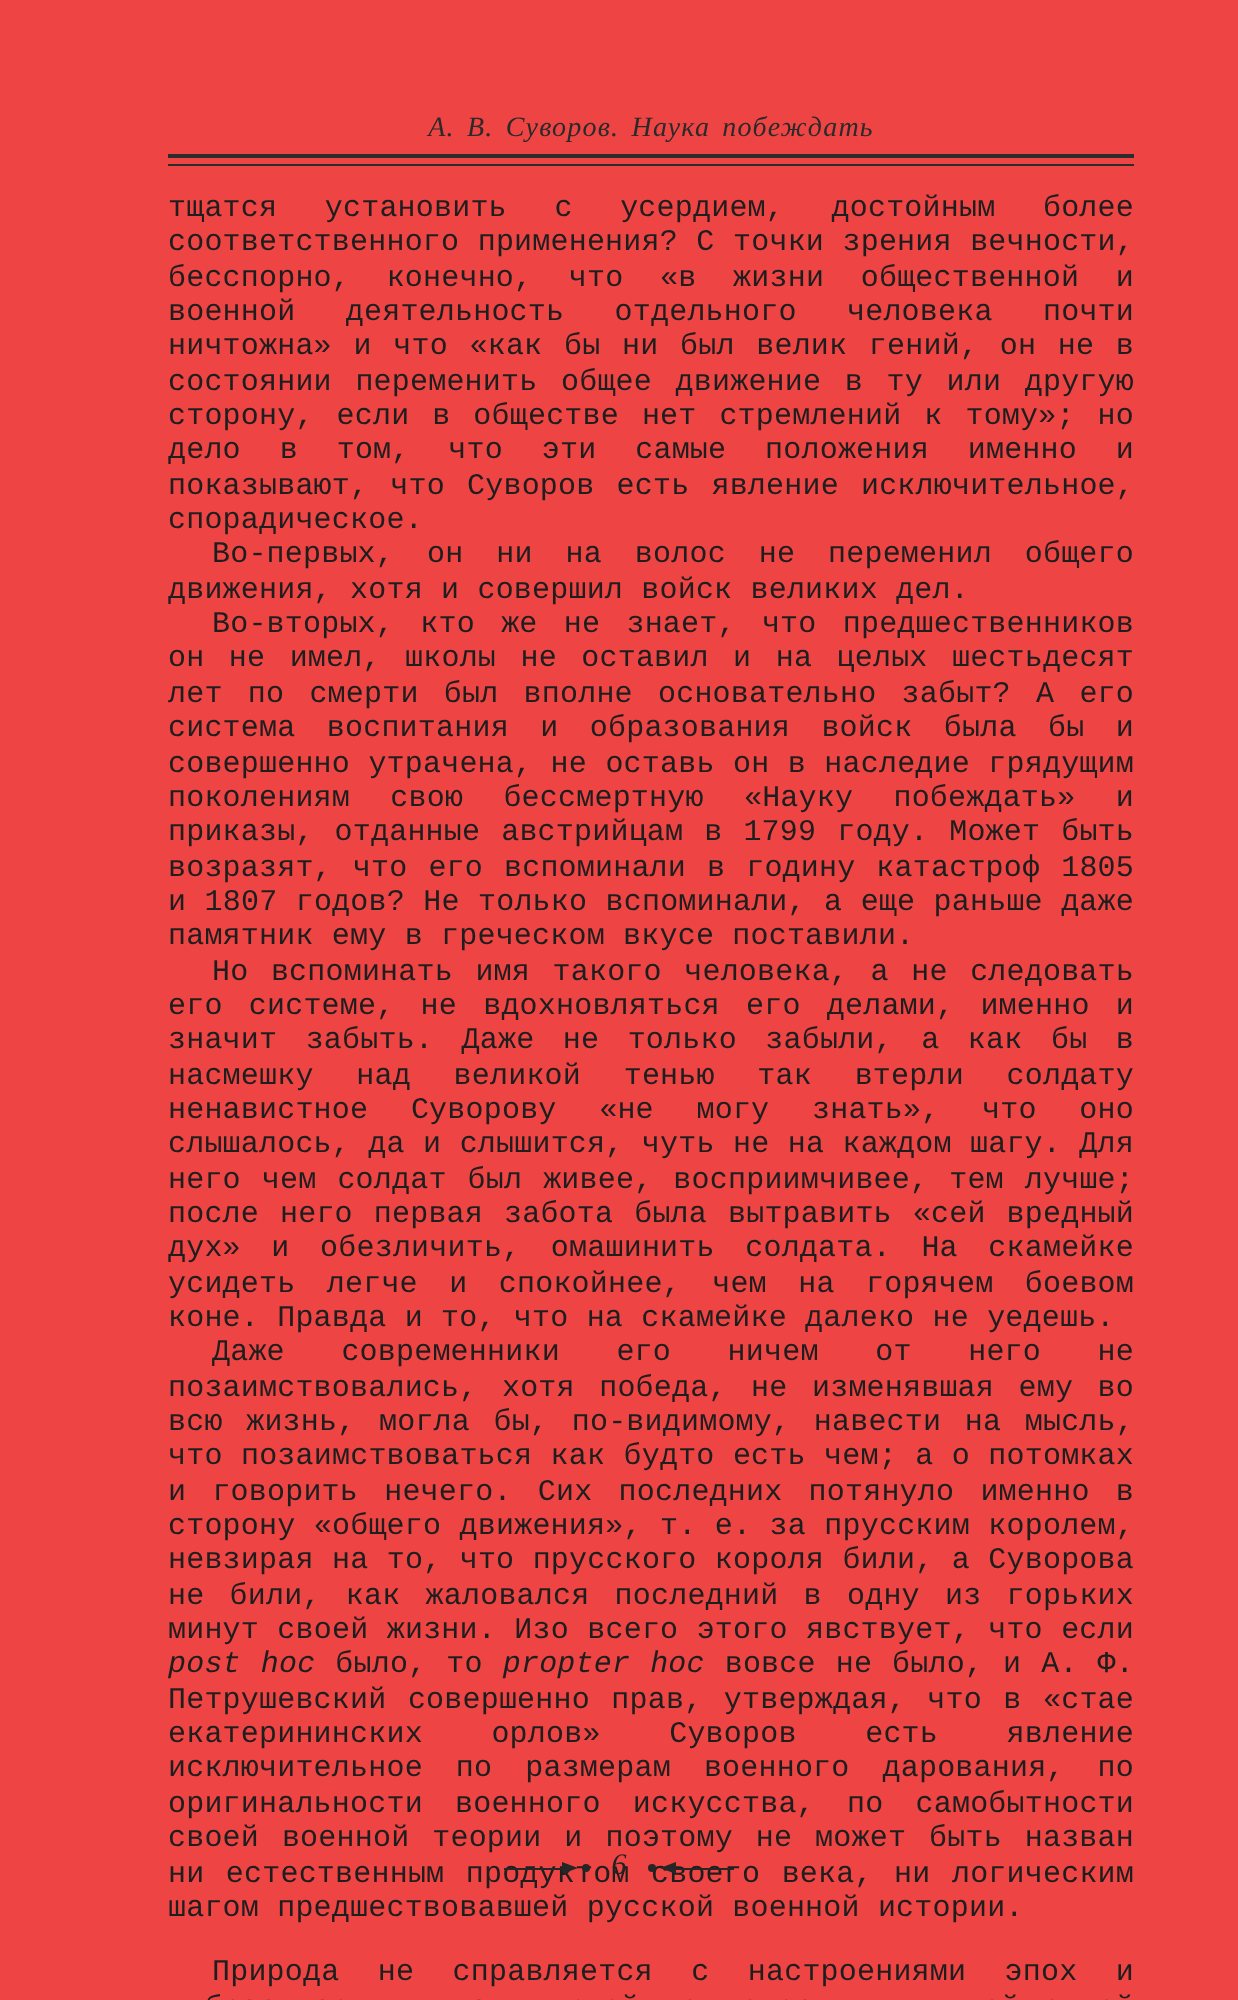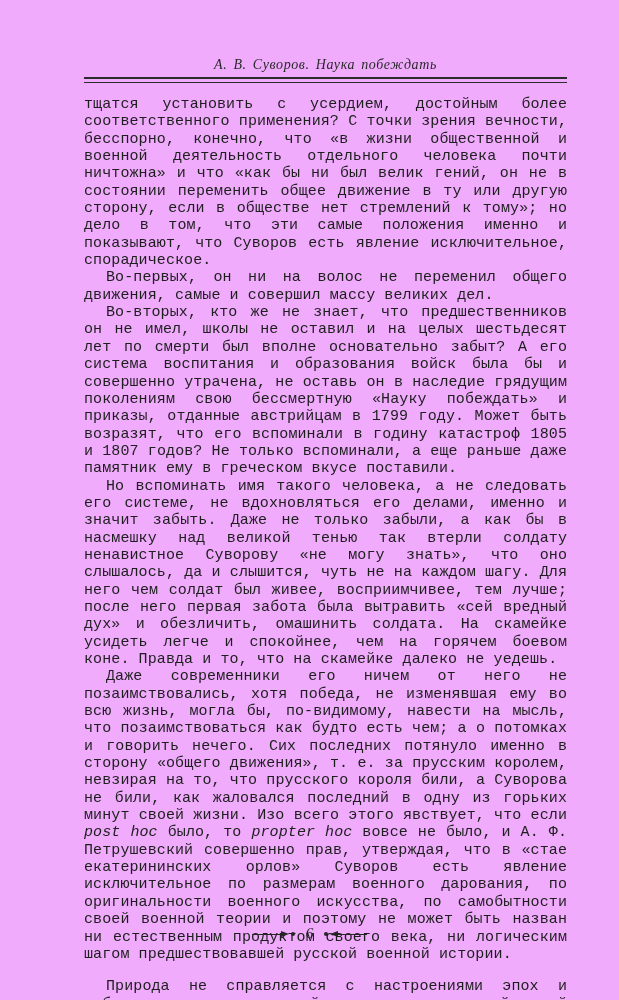--- a/index.html
+++ b/index.html
@@ -1,20 +1,20 @@
 <!DOCTYPE html>
 <html><head>
 <meta charset="utf-8">
 <style>
   html, body { margin: 0; padding: 0; background: #e8e8e8; }
   .page {
     position: relative;
     width: 619px;
     height: 1000px;
-    background: #f0abfc;
+    background: #ef4444;
     font-family: "Liberation Serif", "DejaVu Serif", serif;
     color: #1e1e1e;
     overflow: hidden;
     margin: 0 auto;
   }
   .content {
     position: absolute;
     left: 84px;
     top: 0;
     width: 483px;
@@ -73,21 +73,21 @@
 </style>
 </head>
 <body>
 
 <div class="page">
   <div class="content">
     <div class="running-title">А. В. Суворов. Наука побеждать</div>
     <div class="header-rule"></div>
     <div class="body-text" id="body-text">
         <p class=""><span>тщатся установить с усердием, достойным более соответственного применения? С точки зрения вечности, бесспорно, конечно, что «в жизни общественной и военной деятельность отдельного человека почти ничтожна» и что «как бы ни был велик гений, он не в состоянии переменить общее движение в ту или другую сторону, если в обществе нет стремлений к тому»; но дело в том, что эти самые положения именно и показывают, что Суворов есть явление исключительное, спорадическое.</span></p>
-        <p class="indent"><span>Во-первых, он ни на волос не переменил общего движения, самые и совершил массу великих дел.</span></p>
+        <p class="indent"><span>Во-первых, он ни на волос не переменил общего движения, хотя и совершил войск великих дел.</span></p>
         <p class="indent"><span>Во-вторых, кто же не знает, что предшественников он не имел, школы не оставил и на целых шестьдесят лет по смерти был вполне основательно забыт? А его система воспитания и образования войск была бы и совершенно утрачена, не оставь он в наследие грядущим поколениям свою бессмертную «Науку побеждать» и приказы, отданные австрийцам в 1799 году. Может быть возразят, что его вспоминали в годину катастроф 1805 и 1807 годов? Не только вспоминали, а еще раньше даже памятник ему в греческом вкусе поставили.</span></p>
         <p class="indent"><span>Но вспоминать имя такого человека, а не следовать его системе, не вдохновляться его делами, именно и значит забыть. Даже не только забыли, а как бы в насмешку над великой тенью так втерли солдату ненавистное Суворову «не могу знать», что оно слышалось, да и слышится, чуть не на каждом шагу. Для него чем солдат был живее, восприимчивее, тем лучше; после него первая забота была вытравить «сей вредный дух» и обезличить, омашинить солдата. На скамейке усидеть легче и спокойнее, чем на горячем боевом коне. Правда и то, что на скамейке далеко не уедешь.</span></p>
         <p class="indent"><span>Даже современники его ничем от него не позаимствовались, хотя победа, не изменявшая ему во всю жизнь, могла бы, по-видимому, навести на мысль, что позаимствоваться как будто есть чем; а о потомках и говорить нечего. Сих последних потянуло именно в сторону «общего движения», т. е. за прусским королем, невзирая на то, что прусского короля били, а Суворова не били, как жаловался последний в одну из горьких минут своей жизни. Изо всего этого явствует, что если </span><em>post hoc</em><span> было, то </span><em>propter hoc</em><span> вовсе не было, и А. Ф. Петрушевский совершенно прав, утверждая, что в «стае екатерининских орлов» Суворов есть явление исключительное по размерам военного дарования, по оригинальности военного искусства, по самобытности своей военной теории и поэтому не может быть назван ни естественным продуктом своего века, ни логическим шагом предшествовавшей русской военной истории.</span></p>
         <p class="indent space-before"><span>Природа не справляется с настроениями эпох и выбрасывает в жизнь людей по непостижимым, ей одной ведомым законам. Иные нарождающиеся опережают людской табун, и тогда они остаются одинокими, не взирая на поразительные фактические доказательства того, что правда натуры вещей на их стороне и что за ними идти было бы недурно; и выходит по евангельскому слову — «возопиют камни, и не имут веры»; таков был Суворов. Иные отстают, т. е. опаздывают родиться; эти всегда усиливаются повернуть на старое. Наконец, большинство попадает как раз в табун, и только эти последние действительно являются продуктом своей эпохи и попадают в выразители «новых (!)</span></p>
       </div>
   </div>
 
   <div class="footer">
     <span class="orn-line"></span>
     <span class="orn-arrow right"></span>

